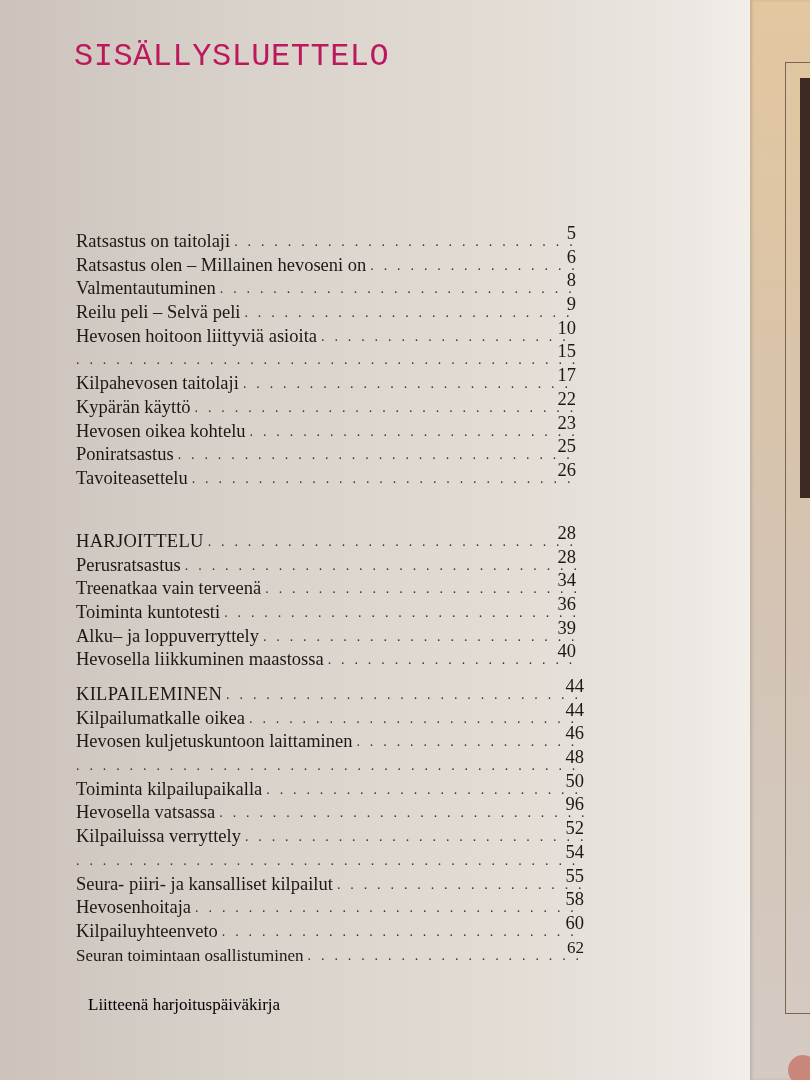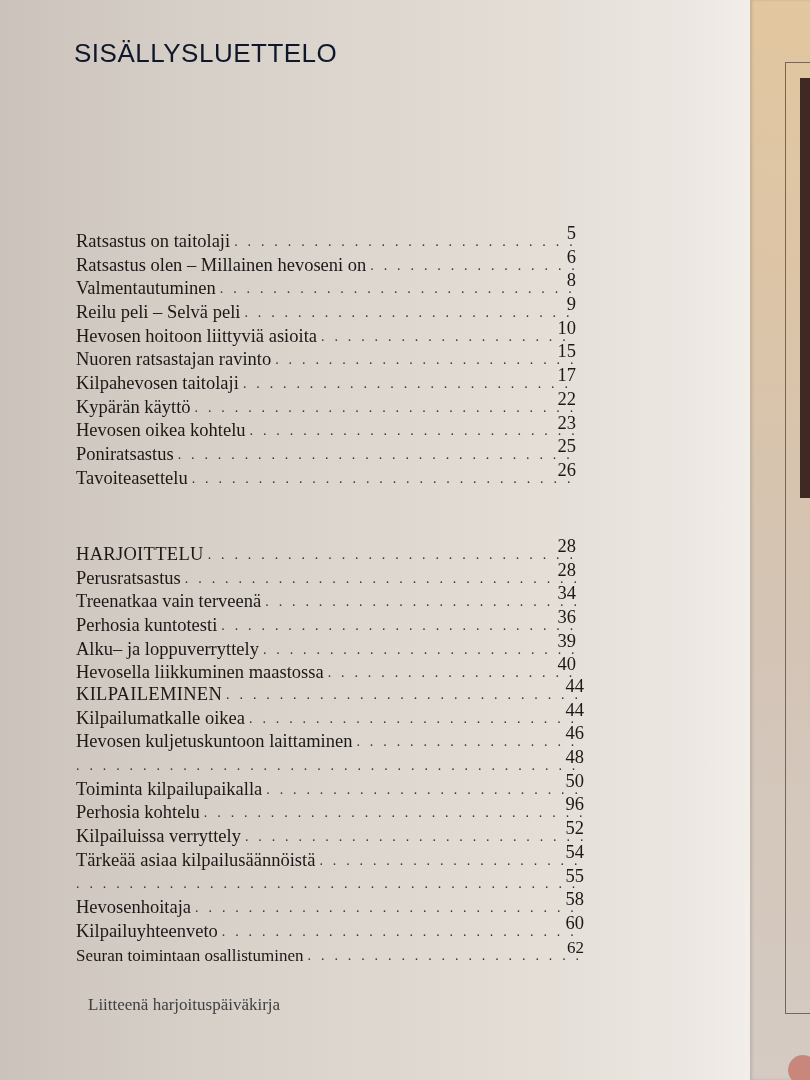--- a/index.html
+++ b/index.html
@@ -23,44 +23,44 @@
     .cover-dark {
       position: absolute; left: 800px; top: 78px; width: 10px; height: 420px;
       background: #3e2a22;
     }
     .finger {
       position: absolute; left: 788px; top: 1055px; width: 30px; height: 30px;
       border-radius: 50%; background: #c9877c;
     }
     .title {
       position: absolute; left: 74px; top: 38px;
-      font-family: Liberation Sans, sans-serif; font-size: 26px; letter-spacing: 0.5px;
-      color: #0f172a;
+      font-family: Liberation Mono, monospace; font-size: 32px; letter-spacing: 0.5px;
+      color: #be185d;
     }
     .toc {
       position: absolute; left: 76px; width: 500px;
       font-family: "Liberation Serif", serif; font-size: 18.5px; color: #1c1816;
     }
     .row {
       position: relative; height: 23.7px; line-height: 23.7px;
-      display: flex; align-items: flex-end;
+      display: flex; align-items: flex-start;
     }
     .label { white-space: nowrap; padding-right: 4px; }
     .dots {
       flex: 1; overflow: hidden; white-space: nowrap; color: #3a3431;
       font-size: 14px; letter-spacing: 3.2px;
     }
     .page-num {
       position: absolute; right: 0; top: -8px; width: 40px; text-align: right;
     }
     .row.heading .label { letter-spacing: 0.3px; }
     .row.small { font-size: 17px; }
     .appendix {
       position: absolute; left: 88px; top: 995px;
-      font-family: "Liberation Serif", serif; font-size: 17px; color: #404040;
+      font-family: "Liberation Serif", serif; font-size: 17px; color: #000000;
     }
   </style>
 </head>
 <body>
 
 <div class="page"></div>
 <div class="cover-edge"></div>
 <div class="cover-inner"></div>
 <div class="cover-dark"></div>
 <div class="finger"></div>
@@ -87,21 +87,20 @@
       <span class="label">Reilu peli – Selvä peli</span>
       <span class="dots">. . . . . . . . . . . . . . . . . . . . . . . . . . . . . . . . . . . . . . . . . . . . . . . . . . . .</span>
       <span class="page-num">9</span>
     </div>
   <div class="row">
       <span class="label">Hevosen hoitoon liittyviä asioita</span>
       <span class="dots">. . . . . . . . . . . . . . . . . . . . . . . . . . . . . . . . . . . . . . . . . . . . . . . . . . . .</span>
       <span class="page-num">10</span>
     </div>
   <div class="row">
-      <span class="label">Nuoren ratsastajan ravinto</span>
       <span class="dots">. . . . . . . . . . . . . . . . . . . . . . . . . . . . . . . . . . . . . . . . . . . . . . . . . . . .</span>
       <span class="page-num">15</span>
     </div>
   <div class="row">
       <span class="label">Kilpahevosen taitolaji</span>
       <span class="dots">. . . . . . . . . . . . . . . . . . . . . . . . . . . . . . . . . . . . . . . . . . . . . . . . . . . .</span>
       <span class="page-num">17</span>
     </div>
   <div class="row">
       <span class="label">Kypärän käyttö</span>
@@ -118,38 +117,38 @@
       <span class="dots">. . . . . . . . . . . . . . . . . . . . . . . . . . . . . . . . . . . . . . . . . . . . . . . . . . . .</span>
       <span class="page-num">25</span>
     </div>
   <div class="row">
       <span class="label">Tavoiteasettelu</span>
       <span class="dots">. . . . . . . . . . . . . . . . . . . . . . . . . . . . . . . . . . . . . . . . . . . . . . . . . . . .</span>
       <span class="page-num">26</span>
     </div>
 </div>
 
-<div class="toc" style="top:543px;">
+<div class="toc" style="top:530px;">
   <div class="row heading">
       <span class="label">HARJOITTELU</span>
       <span class="dots">. . . . . . . . . . . . . . . . . . . . . . . . . . . . . . . . . . . . . . . . . . . . . . . . . . . .</span>
       <span class="page-num">28</span>
     </div>
   <div class="row">
       <span class="label">Perusratsastus</span>
       <span class="dots">. . . . . . . . . . . . . . . . . . . . . . . . . . . . . . . . . . . . . . . . . . . . . . . . . . . .</span>
       <span class="page-num">28</span>
     </div>
   <div class="row">
       <span class="label">Treenatkaa vain terveenä</span>
       <span class="dots">. . . . . . . . . . . . . . . . . . . . . . . . . . . . . . . . . . . . . . . . . . . . . . . . . . . .</span>
       <span class="page-num">34</span>
     </div>
   <div class="row">
-      <span class="label">Perhosia kuntotesti</span>
+      <span class="label">Toiminta kuntotesti</span>
       <span class="dots">. . . . . . . . . . . . . . . . . . . . . . . . . . . . . . . . . . . . . . . . . . . . . . . . . . . .</span>
       <span class="page-num">36</span>
     </div>
   <div class="row">
       <span class="label">Alku– ja loppuverryttely</span>
       <span class="dots">. . . . . . . . . . . . . . . . . . . . . . . . . . . . . . . . . . . . . . . . . . . . . . . . . . . .</span>
       <span class="page-num">39</span>
     </div>
   <div class="row">
       <span class="label">Hevosella liikkuminen maastossa</span>
@@ -177,35 +176,35 @@
   <div class="row">
       <span class="dots">. . . . . . . . . . . . . . . . . . . . . . . . . . . . . . . . . . . . . . . . . . . . . . . . . . . .</span>
       <span class="page-num">48</span>
     </div>
   <div class="row">
       <span class="label">Toiminta kilpailupaikalla</span>
       <span class="dots">. . . . . . . . . . . . . . . . . . . . . . . . . . . . . . . . . . . . . . . . . . . . . . . . . . . .</span>
       <span class="page-num">50</span>
     </div>
   <div class="row">
-      <span class="label">Perhosia kohtelu</span>
+      <span class="label">Hevosella vatsassa</span>
       <span class="dots">. . . . . . . . . . . . . . . . . . . . . . . . . . . . . . . . . . . . . . . . . . . . . . . . . . . .</span>
       <span class="page-num">96</span>
     </div>
   <div class="row">
       <span class="label">Kilpailuissa verryttely</span>
       <span class="dots">. . . . . . . . . . . . . . . . . . . . . . . . . . . . . . . . . . . . . . . . . . . . . . . . . . . .</span>
       <span class="page-num">52</span>
     </div>
   <div class="row">
-      <span class="label">Tärkeää asiaa kilpailusäännöistä</span>
       <span class="dots">. . . . . . . . . . . . . . . . . . . . . . . . . . . . . . . . . . . . . . . . . . . . . . . . . . . .</span>
       <span class="page-num">54</span>
     </div>
   <div class="row">
+      <span class="label">Seura- piiri- ja kansalliset kilpailut</span>
       <span class="dots">. . . . . . . . . . . . . . . . . . . . . . . . . . . . . . . . . . . . . . . . . . . . . . . . . . . .</span>
       <span class="page-num">55</span>
     </div>
   <div class="row">
       <span class="label">Hevosenhoitaja</span>
       <span class="dots">. . . . . . . . . . . . . . . . . . . . . . . . . . . . . . . . . . . . . . . . . . . . . . . . . . . .</span>
       <span class="page-num">58</span>
     </div>
   <div class="row">
       <span class="label">Kilpailuyhteenveto</span>

